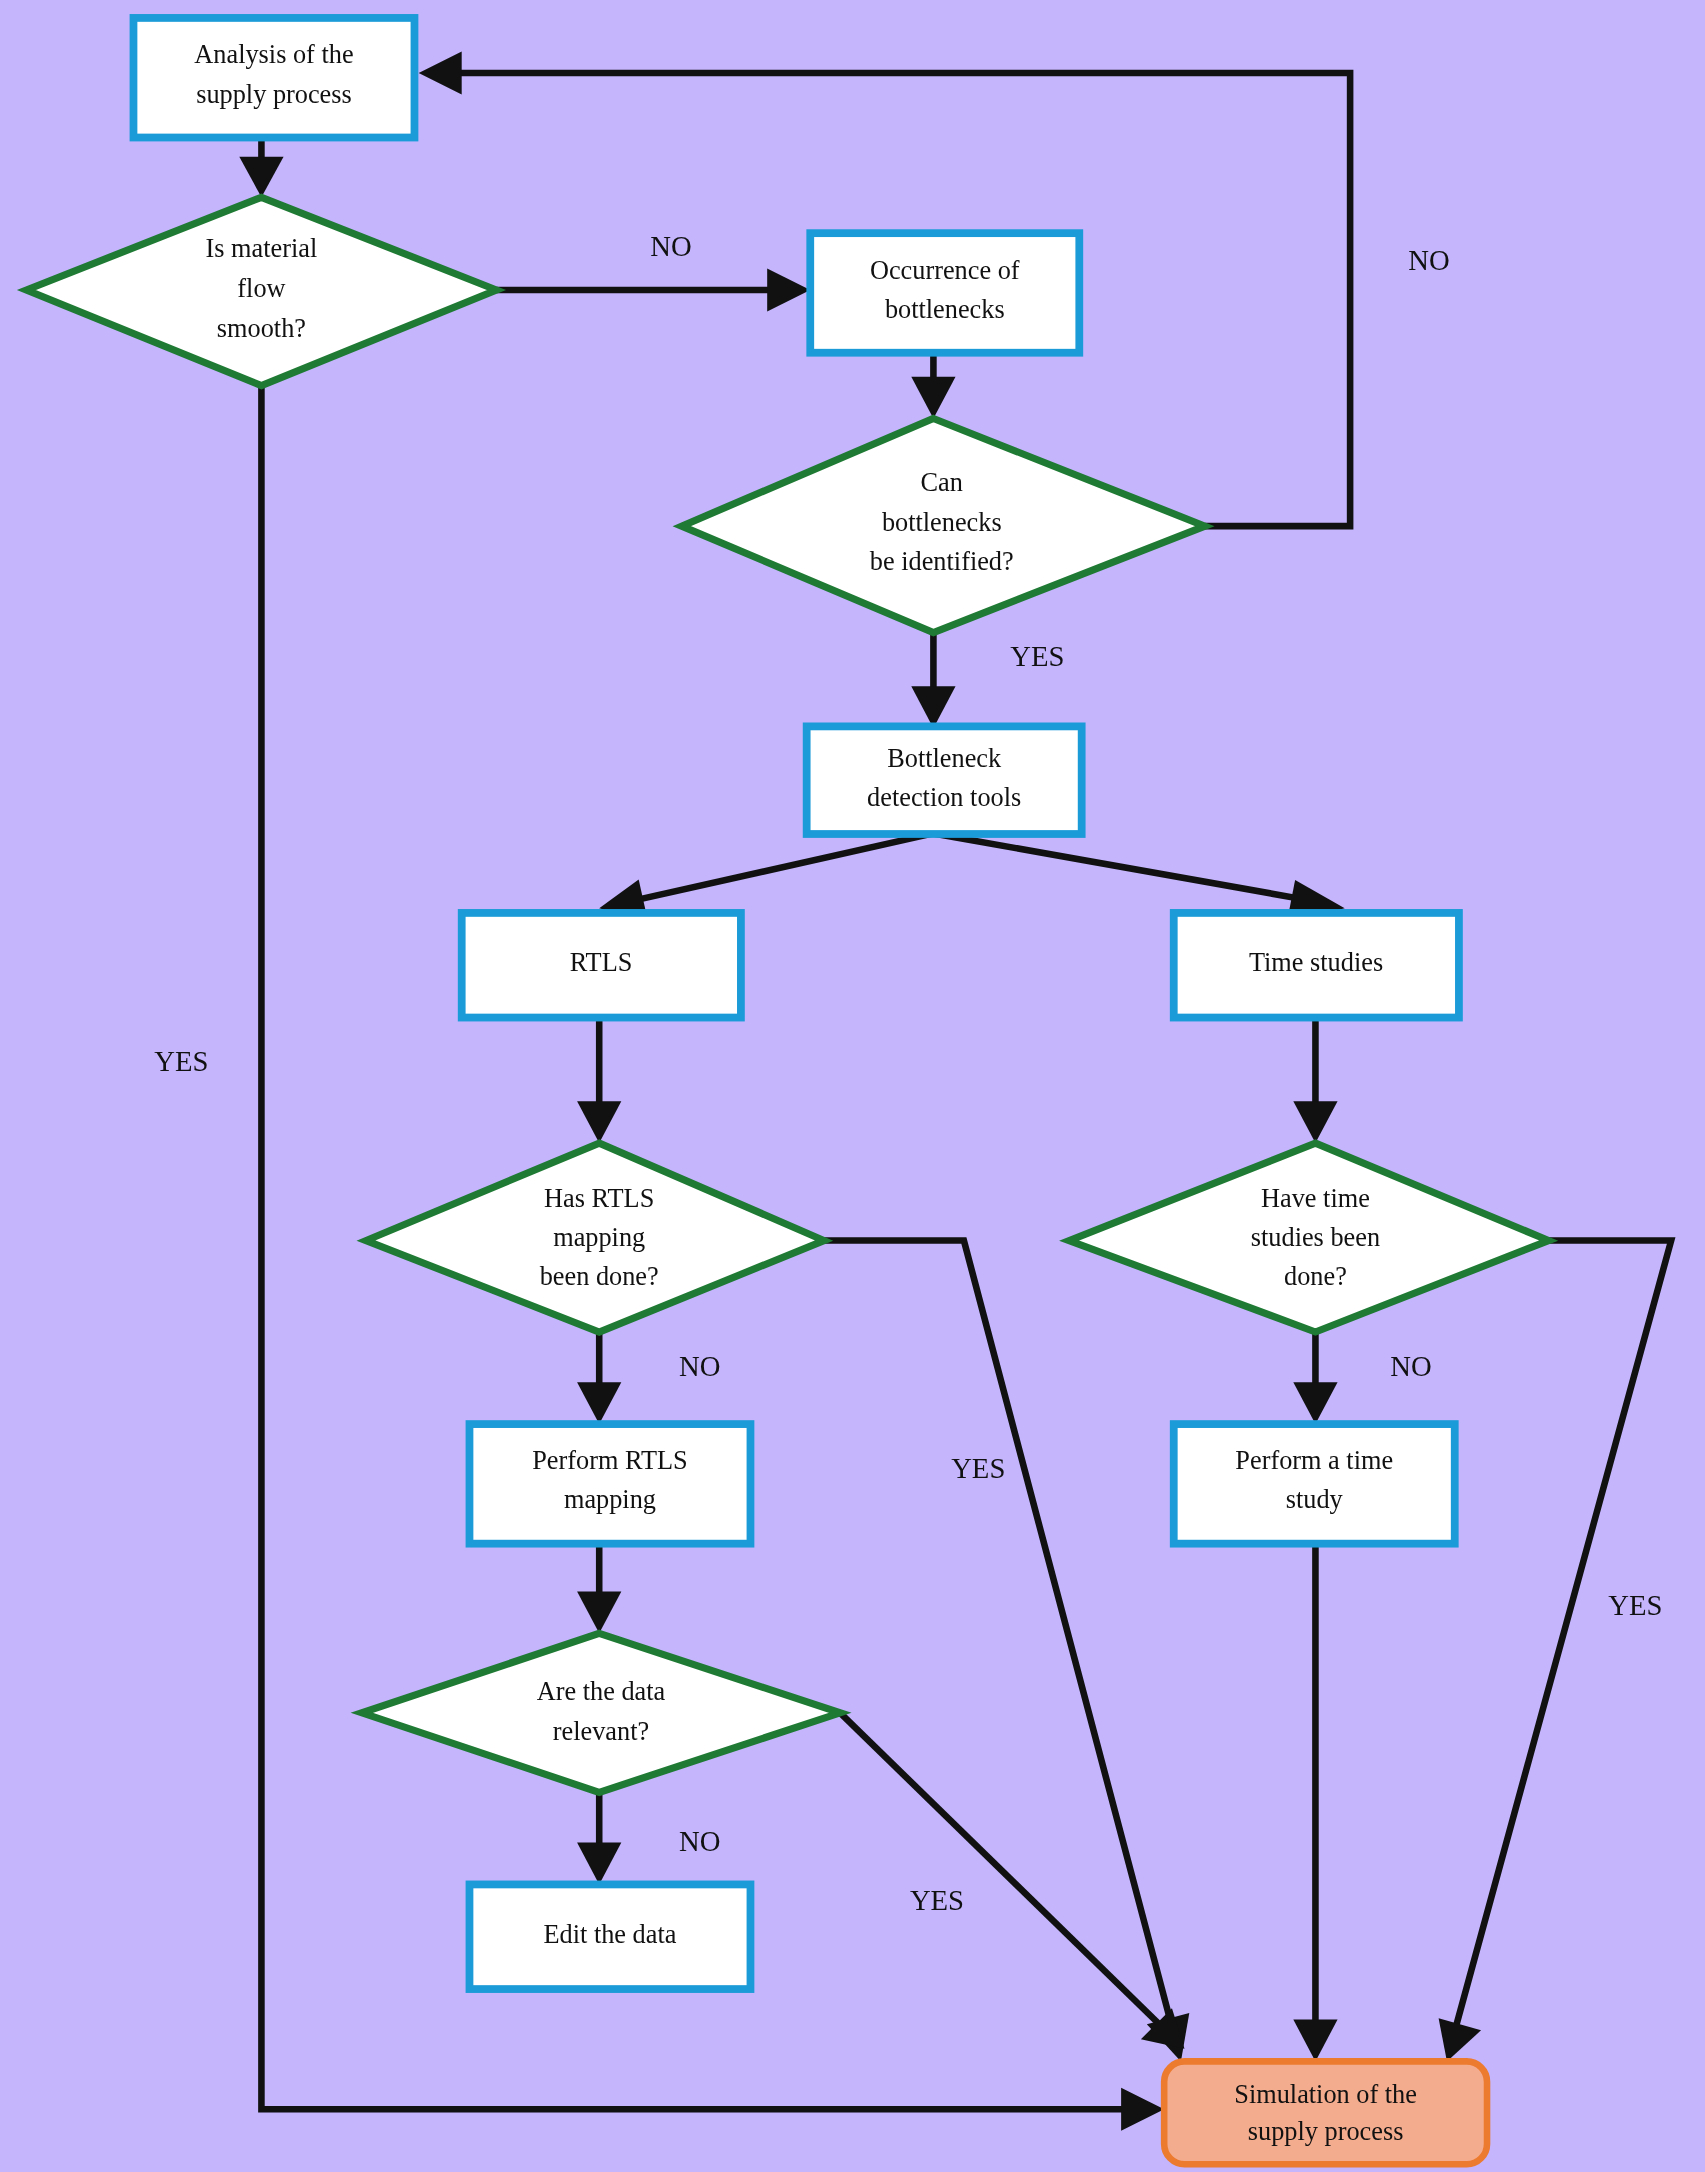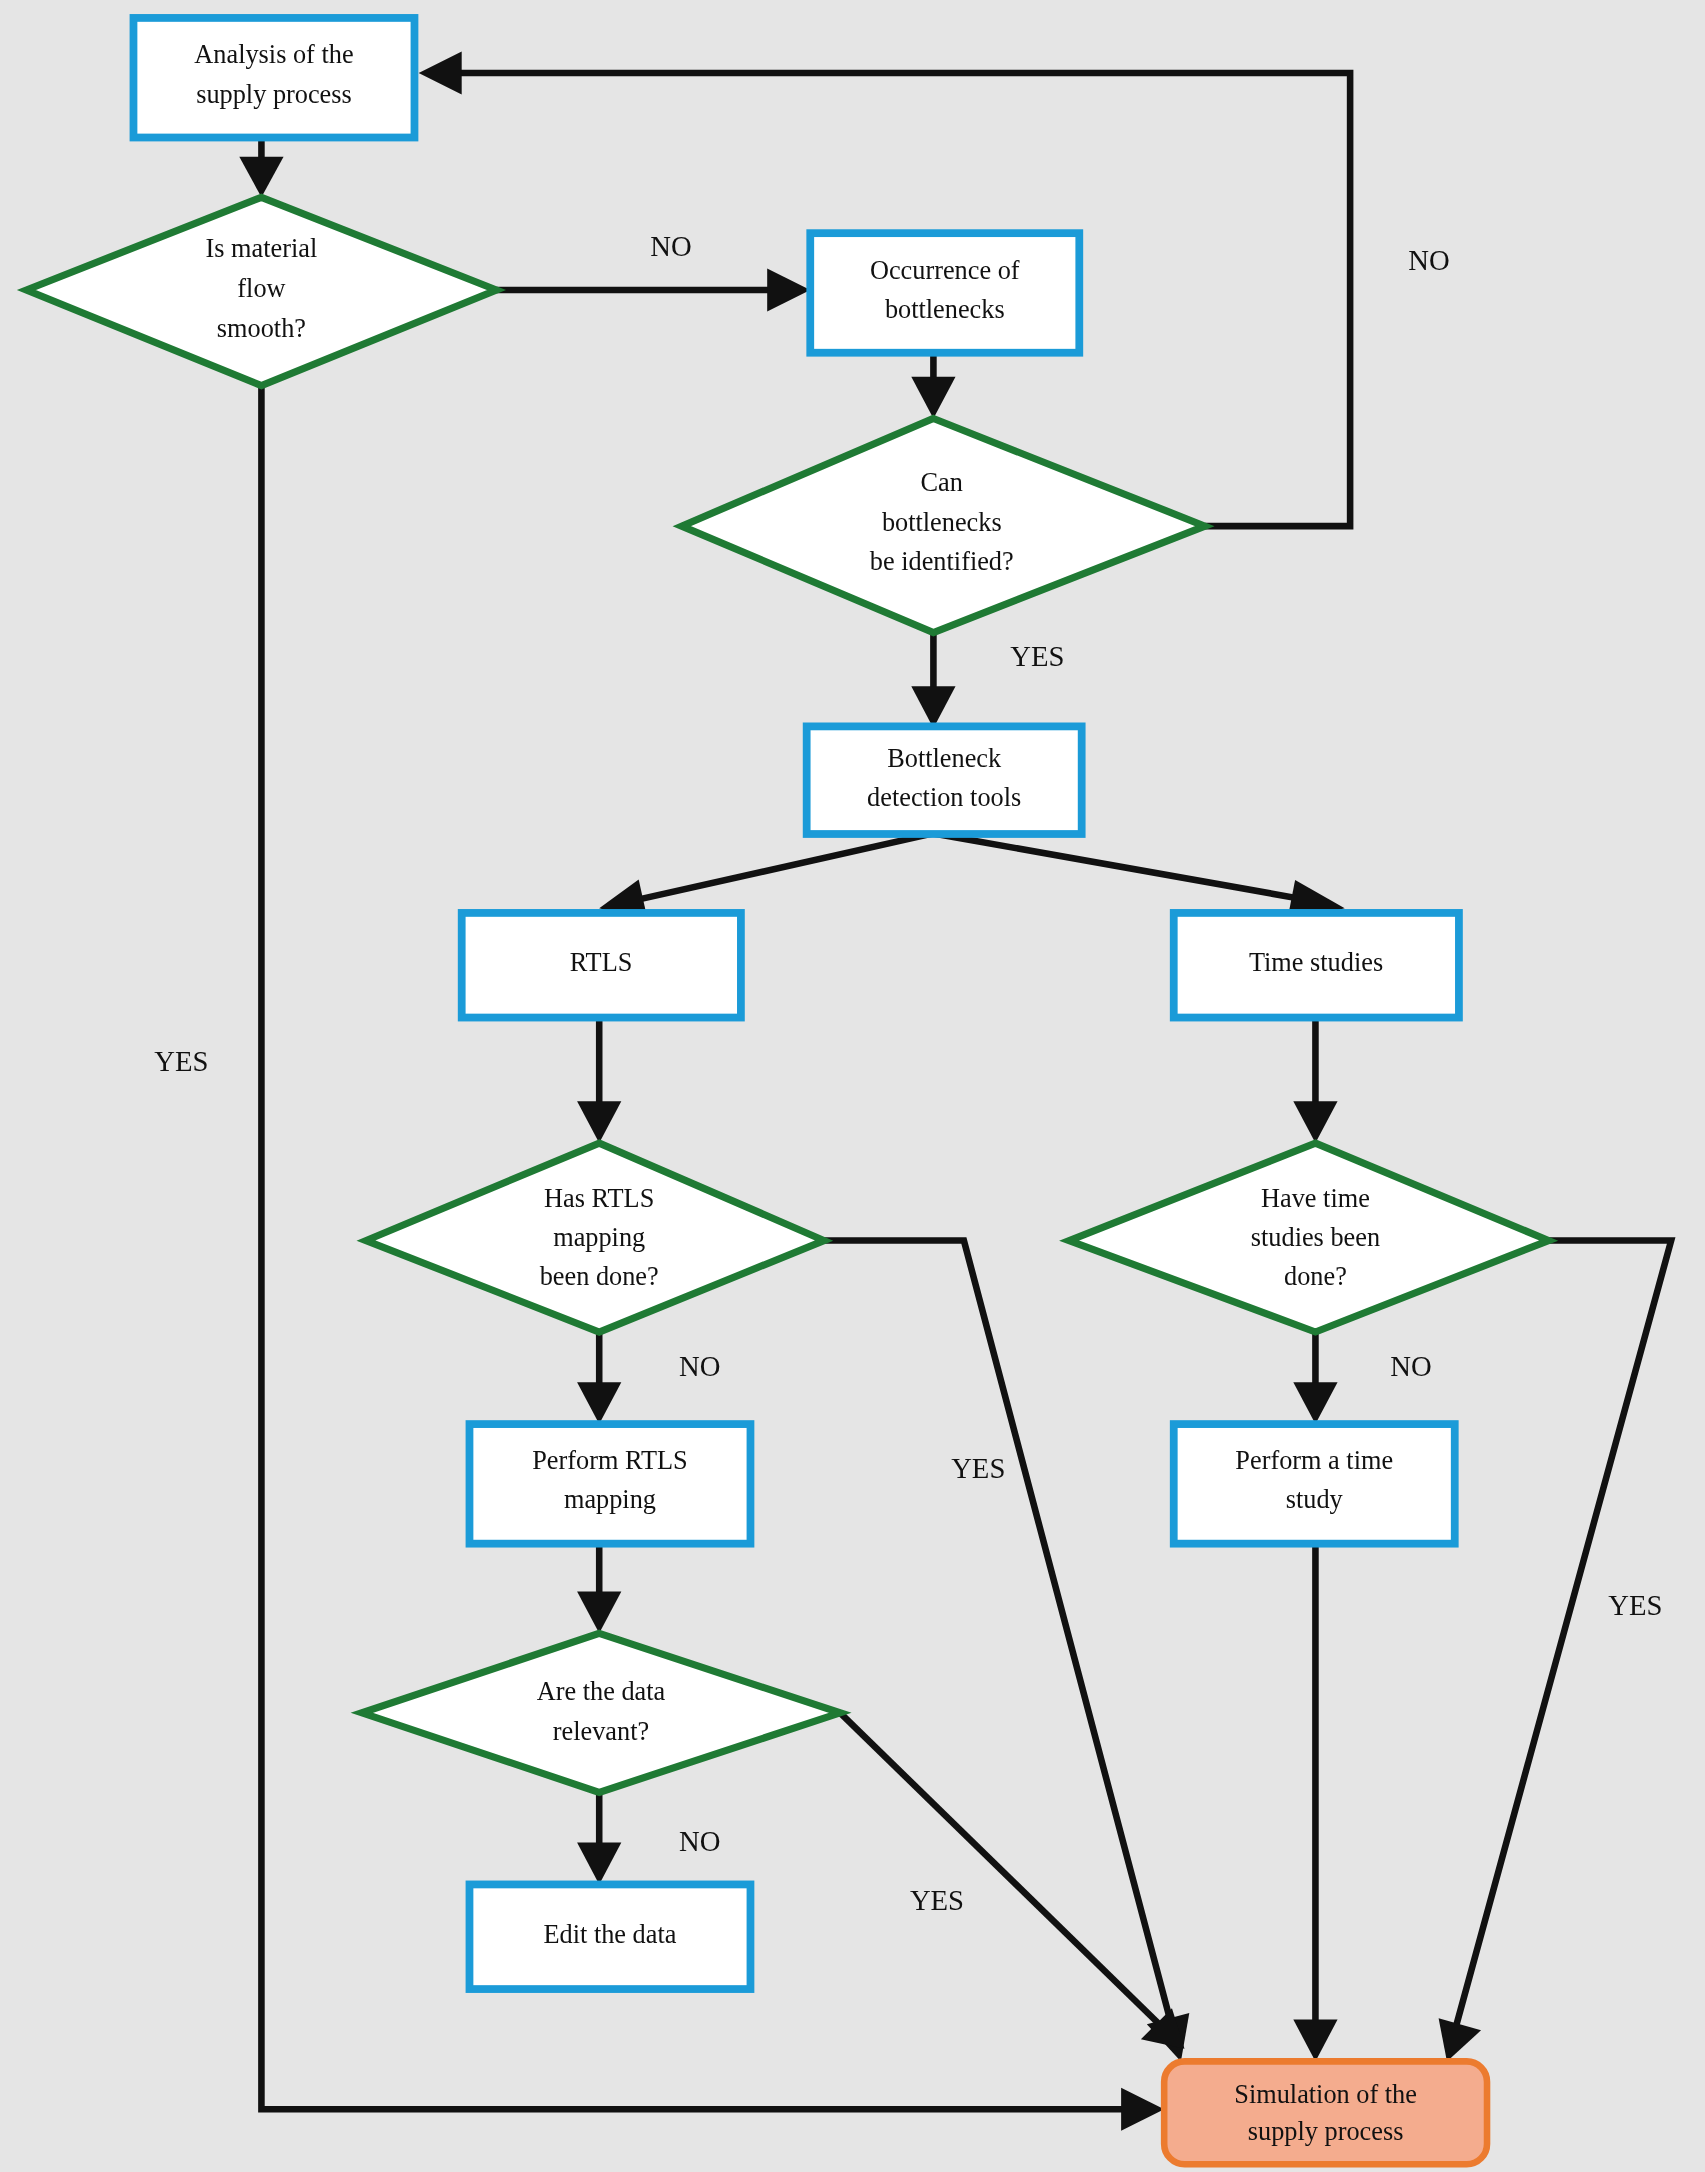--- a/index.html
+++ b/index.html
@@ -7,21 +7,21 @@
     padding: 0;
     background: #ffffff;
   }
   body {
     font-family: "Liberation Serif", "DejaVu Serif", serif;
   }
   #stage {
     position: relative;
     width: 1706px;
     height: 2172px;
-    background: #e5e5e5;
+    background: #c4b5fd;
     overflow: hidden;
   }
   svg#flow {
     position: absolute;
     inset: 0;
     width: 1706px;
     height: 2172px;
   }
   .node-label {
     font-family: "Liberation Serif", "DejaVu Serif", serif;

